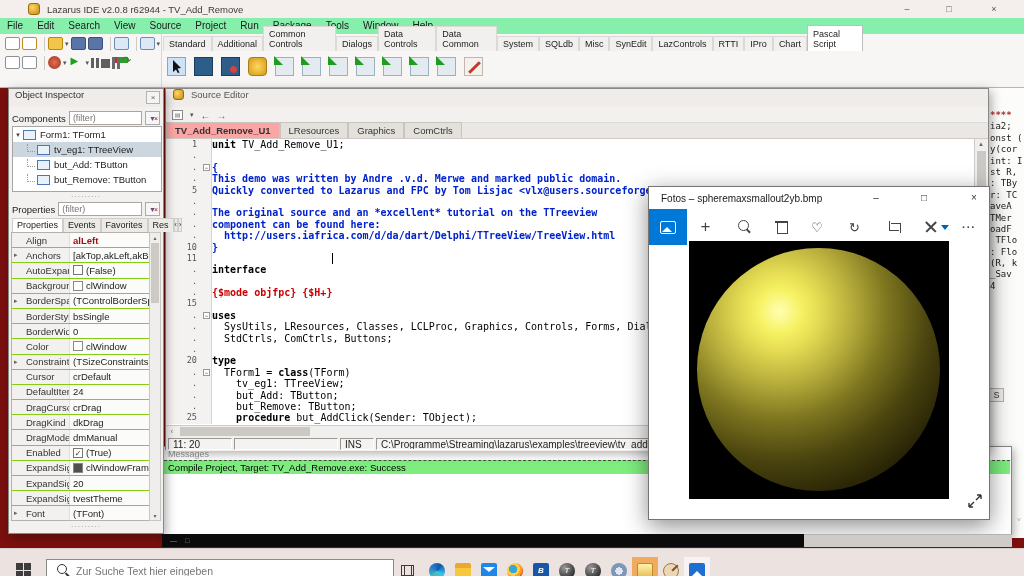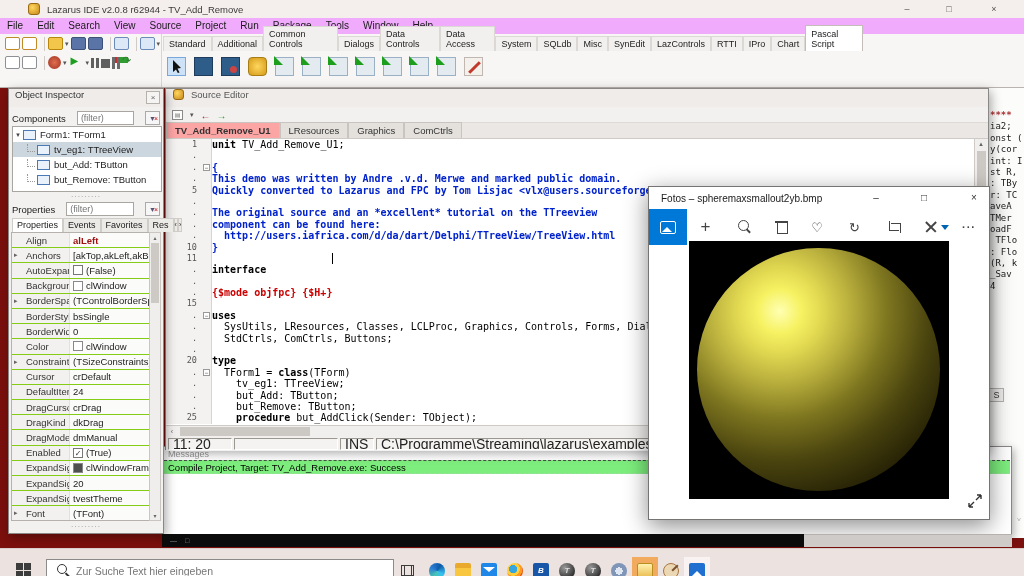--- a/index.html
+++ b/index.html
@@ -6,21 +6,21 @@
   html,body{width:1024px;height:576px;overflow:hidden}
   body{position:relative;background:#7b100d;font-family:"Liberation Sans",sans-serif;font-size:10px;color:#222}
   .abs{position:absolute}
 
   
   #ide-top{left:0;top:0;width:1024px;height:88px;background:#f7f6f4;border-bottom:1px solid #b9b4b0}
   #ide-title{left:0;top:0;width:1024px;height:18px;background:#f4eeec;display:flex;align-items:center}
   #ide-title .appico{width:12px;height:12px;margin-left:28px;border-radius:3px;background:radial-gradient(circle at 35% 35%,#ffd75e,#c8881a);border:1px solid #9a6a12}
   #ide-title .ttl{margin-left:7px;font-size:9.5px;color:#3a3a3a}
   .winctl{position:absolute;top:2px;height:14px;width:28px;text-align:center;font-size:9px;color:#555;line-height:14px}
-  #menu-bar{left:0;top:18px;width:1024px;height:16px;display:flex;align-items:flex-end;background:#f0abfc}
+  #menu-bar{left:0;top:18px;width:1024px;height:16px;display:flex;align-items:flex-end;background:#86efac}
   .mi{padding:0 7px;font-size:10px;color:#1a1a1a;line-height:16px}
   #tb-left{left:0;top:34px;width:162px;height:53px;border-right:1px solid #d9d5d1;background:#f7f6f4}
   .tbrow{display:flex;align-items:center;height:19px;padding-left:4px}
   .tbtn{width:15px;height:13px;display:inline-block;margin:0 1px;position:relative;border-radius:2px}
   .tsep{width:5px;height:14px;border-right:1px solid #cfcac5;margin:0 2px}
   .tdd{font-size:7px;color:#555;margin:0 1px}
   .ti-new-unit,.ti-new-form,.ti-page,.ti-page-copy{background:#fff;border:1px solid #c08a28}
   .ti-page,.ti-page-copy{border-color:#8d9094}
   .ti-open{background:#f2c64a;border:1px solid #b8860b}
   .ti-save,.ti-save-all{background:#5a74a8;border:1px solid #3c5078}
@@ -52,21 +52,21 @@
 
   
   .win{position:absolute;background:#f2f1ef;border:1px solid #8a8886;box-shadow:2px 3px 10px rgba(0,0,0,.35)}
   .wtitle{height:18px;display:flex;align-items:flex-start;font-size:9.5px;color:#333;background:#e9e6e3;position:relative}
 
   
   #oi{left:8px;top:88px;width:156px;height:446px}
   #oi .wtitle{background:#efecea}
   #oi .wtitle span{margin-left:6px}
   #oi .x{position:absolute;right:3px;top:2px;width:14px;height:13px;border:1px solid #b5b1ad;background:#f6f4f2;text-align:center;line-height:12px;font-size:8px;color:#666}
-  .filtrow{display:flex;align-items:center;height:18px;padding:0 3px;gap:11px}
+  .filtrow{display:flex;align-items:center;height:18px;padding:0 3px;gap:3px}
   .filtrow label{font-size:9.5px;color:#222}
   .filtrow input{flex:1;min-width:10px;height:14px;border:1px solid #a9a5a1;font-size:9px;padding:0 3px;color:#888;font-family:"Liberation Sans",sans-serif}
   .funnel{width:15px;height:14px;border:1px solid #aaa;background:#f6f6f6;position:relative;font-size:7px;color:#557;text-align:center;line-height:13px}
   .funnel::after{content:"×";color:#c00;font-size:7px;position:absolute;right:1px;bottom:-1px}
   #oi-tree{position:absolute;left:3px;top:37px;width:150px;height:66px;background:#fff;border:1px solid #a9a5a1;overflow:hidden}
   .ti-row{height:15px;display:flex;align-items:center;font-size:9.5px;white-space:nowrap}
   .ti-row.sel{background:#ccd6de}
   .texp{width:10px;text-align:center;font-size:7px;color:#444}
   .cico{width:13px;height:10px;border:1px solid #4a7ab5;background:#e9f1fb;margin-right:4px;flex:none}
   .tl{width:8px;height:8px;border-left:1px dotted #9a9a9a;border-bottom:1px dotted #9a9a9a;margin:0 2px 4px 14px;flex:none}
@@ -108,21 +108,21 @@
   .tk-k{font-weight:bold;color:#000}
   .tk-c{font-weight:bold;color:#0022cc}
   .tk-d{font-weight:bold;color:#cc0000}
   .tk-p{color:#000}
   #caret{position:absolute;width:1px;height:11px;background:#000}
   #sed-vscroll{position:absolute;right:1px;top:50px;width:13px;height:286px;background:#f1efed;border-left:1px solid #cfcac5;font-size:7px;color:#666;text-align:center}
   #sed-vscroll .thumb{position:absolute;left:2px;top:12px;width:9px;height:70px;background:#ccc8c4}
   #sed-hscroll{position:absolute;left:0;top:336px;width:810px;height:12px;background:#f1efed;border-top:1px solid #cfcac5}
   #sed-hscroll .arr{position:absolute;top:0;width:12px;height:11px;font-size:7px;color:#666;text-align:center;line-height:11px}
   #sed-hscroll .thumb{position:absolute;left:14px;top:1px;width:130px;height:9px;background:#ccc8c4}
-  #sed-status{position:absolute;left:0;top:348px;width:100%;height:14px;background:#f2f1ef;display:flex;gap:2px;padding:1px 2px;font-size:14px}
+  #sed-status{position:absolute;left:0;top:348px;width:100%;height:14px;background:#f2f1ef;display:flex;gap:2px;padding:1px 2px;font-size:10px}
   .sbox{border:1px solid;border-color:#9b9791 #ffffff #ffffff #9b9791;background:#f4f3f1;height:12px;line-height:11px;padding:0 4px;overflow:hidden;white-space:nowrap}
 
   
   #msg{left:162px;top:446px;width:850px;height:90px;background:#fff;border:1px solid #8a8886;box-shadow:2px 3px 8px rgba(0,0,0,.3)}
   #msg .mtitle{position:absolute;left:5px;top:2px;font-size:9px;color:#999}
   #msg .green{position:absolute;left:1px;top:13px;width:846px;height:14px;background:#7dee7d;border-top:1px dashed #4a4a4a;border-bottom:1px dashed #9adf9a;font-size:9.5px;line-height:13px;padding-left:4px;color:#000;white-space:nowrap;overflow:hidden}
 
   
   #strip{left:986px;top:88px;width:38px;height:450px;background:#fcfcfb;border-left:1px solid #9a9896;overflow:hidden;font-family:"DejaVu Sans Mono",monospace;font-size:9px;color:#1a1a1a}
   #strip .frag{height:11.4px;line-height:11.4px;white-space:pre;padding-left:3px}
@@ -246,21 +246,21 @@
         <span class="tbtn ti-step-into"></span>
         <span class="tbtn ti-step-out"></span>
       </div>
   </div>
   <div class="abs" id="palette-tabs">
       <span class="ptab">Standard</span>
       <span class="ptab">Additional</span>
       <span class="ptab">Common Controls</span>
       <span class="ptab">Dialogs</span>
       <span class="ptab">Data Controls</span>
-      <span class="ptab">Data Access</span>
+      <span class="ptab">Data Common</span>
       <span class="ptab">System</span>
       <span class="ptab">SQLdb</span>
       <span class="ptab">Misc</span>
       <span class="ptab">SynEdit</span>
       <span class="ptab">LazControls</span>
       <span class="ptab">RTTI</span>
       <span class="ptab">IPro</span>
       <span class="ptab">Chart</span>
       <span class="ptab active">Pascal Script</span>
     </div>

